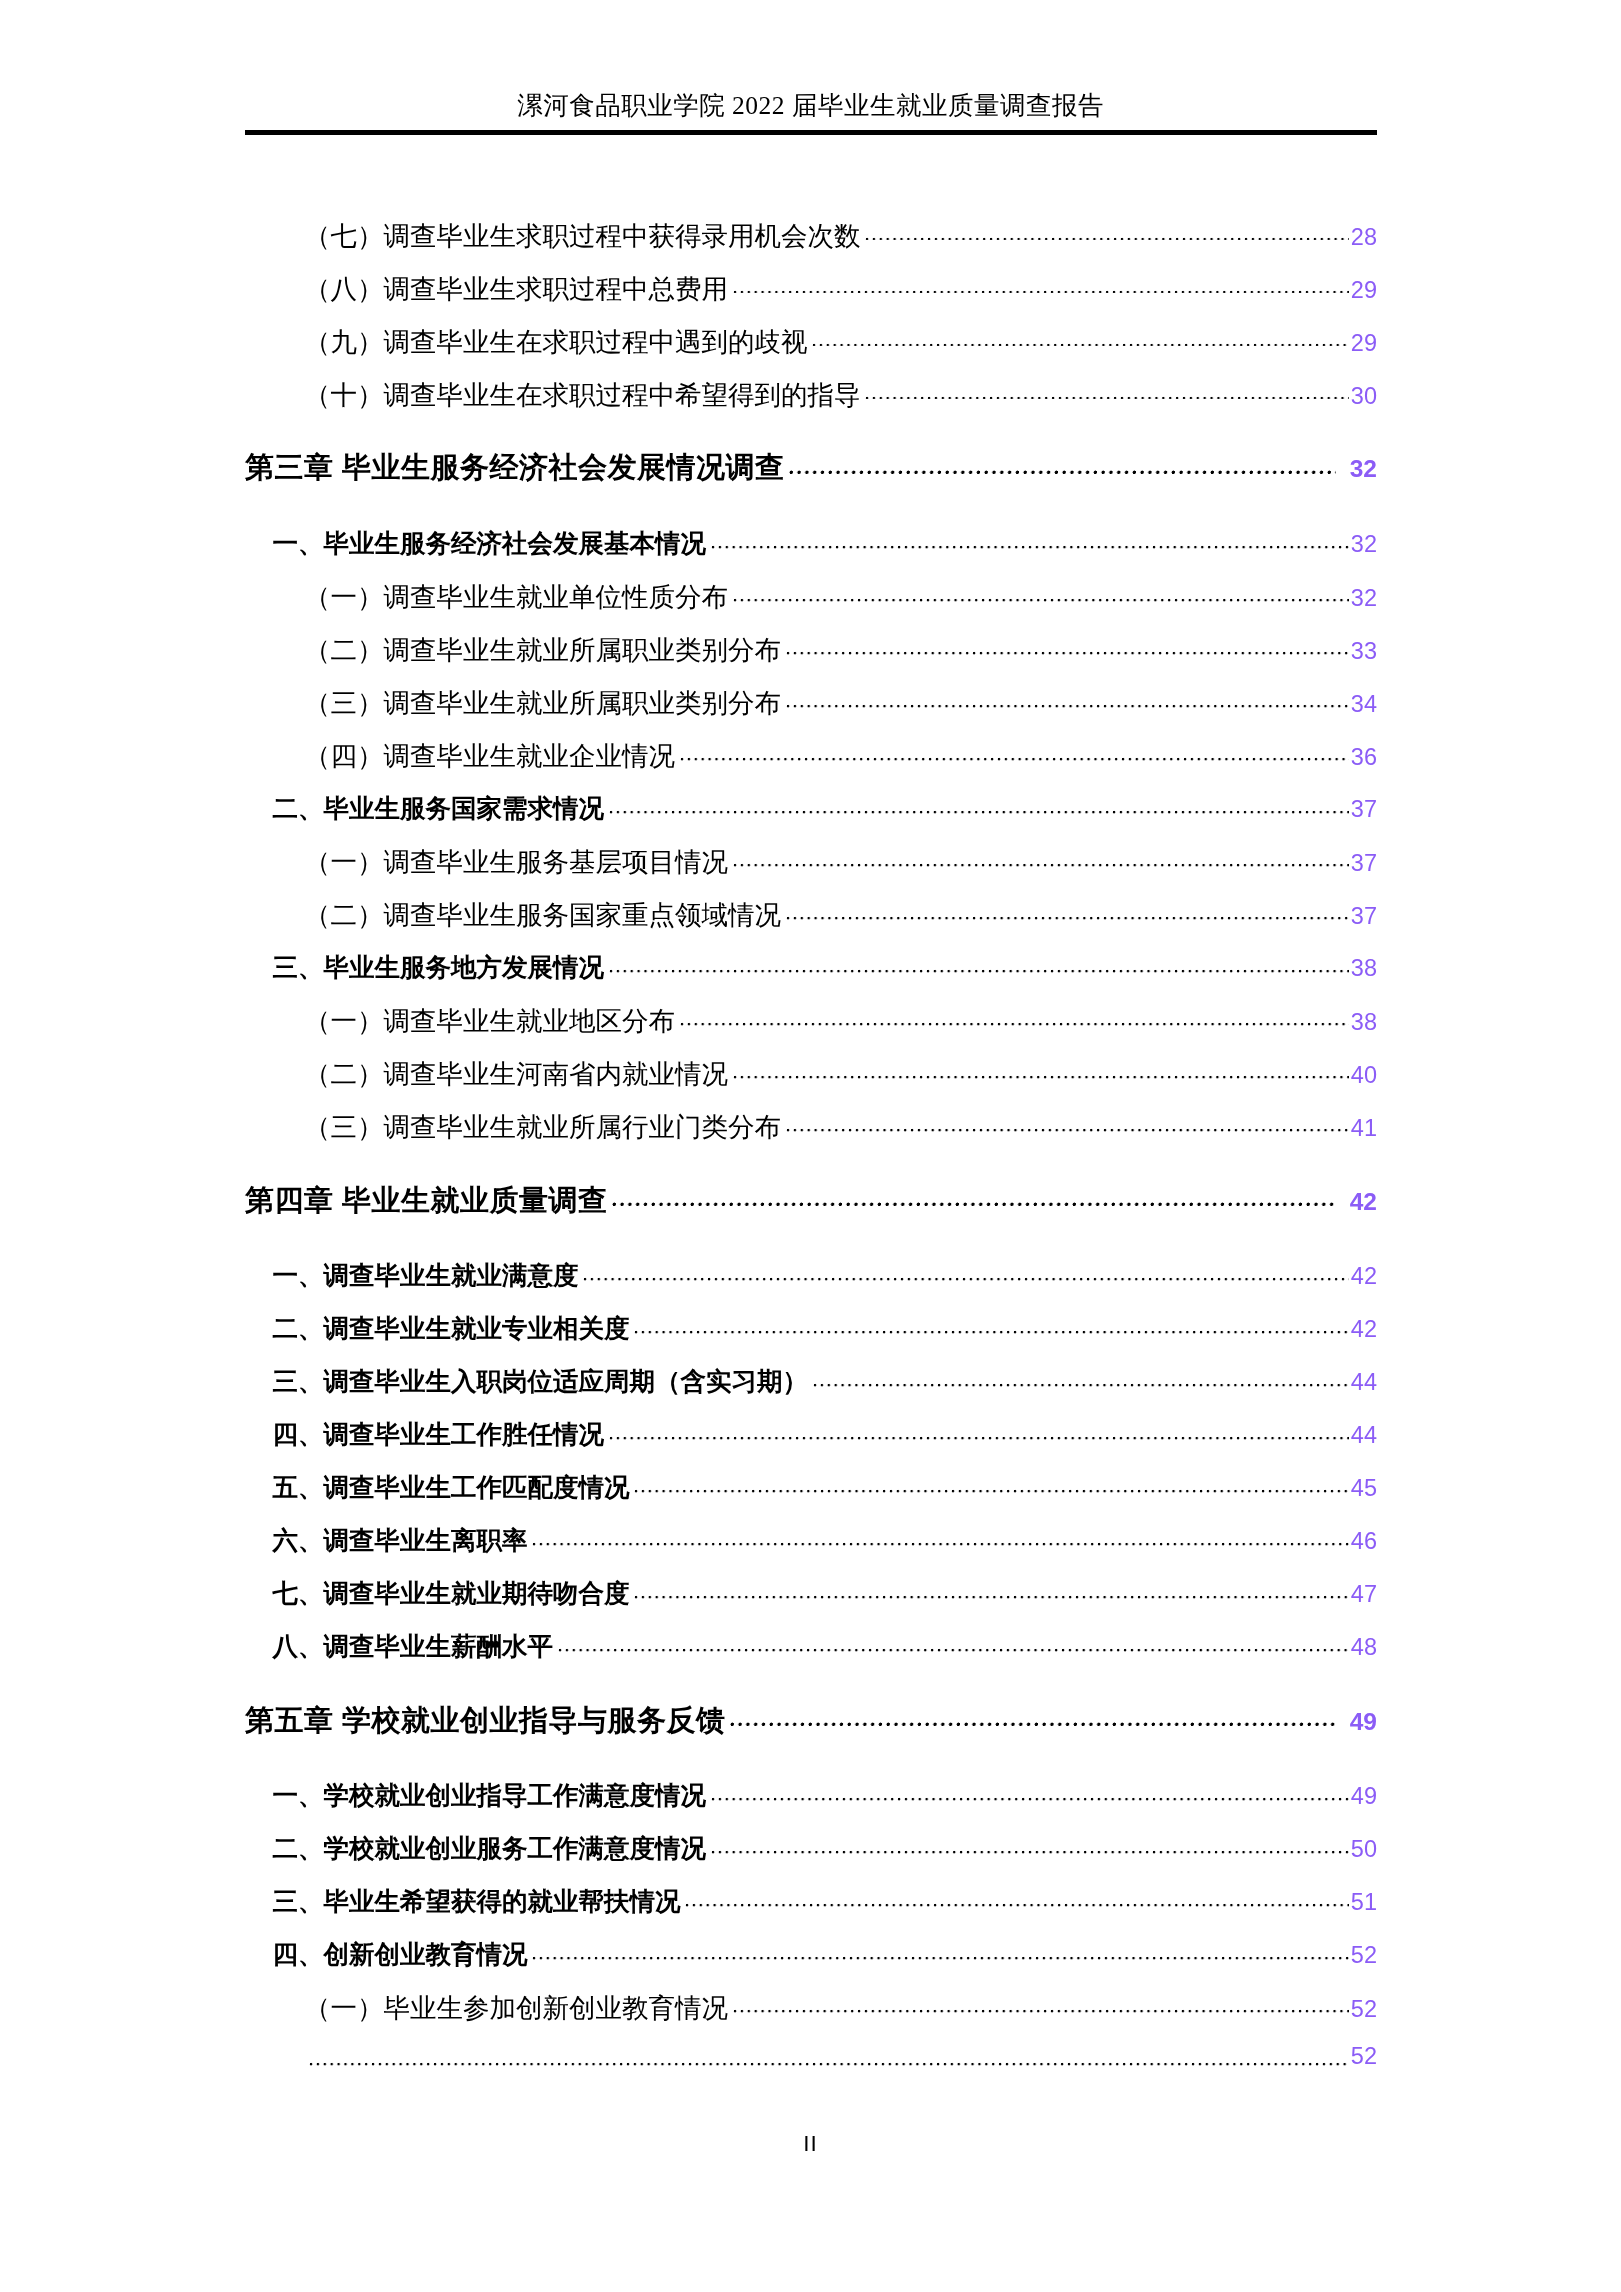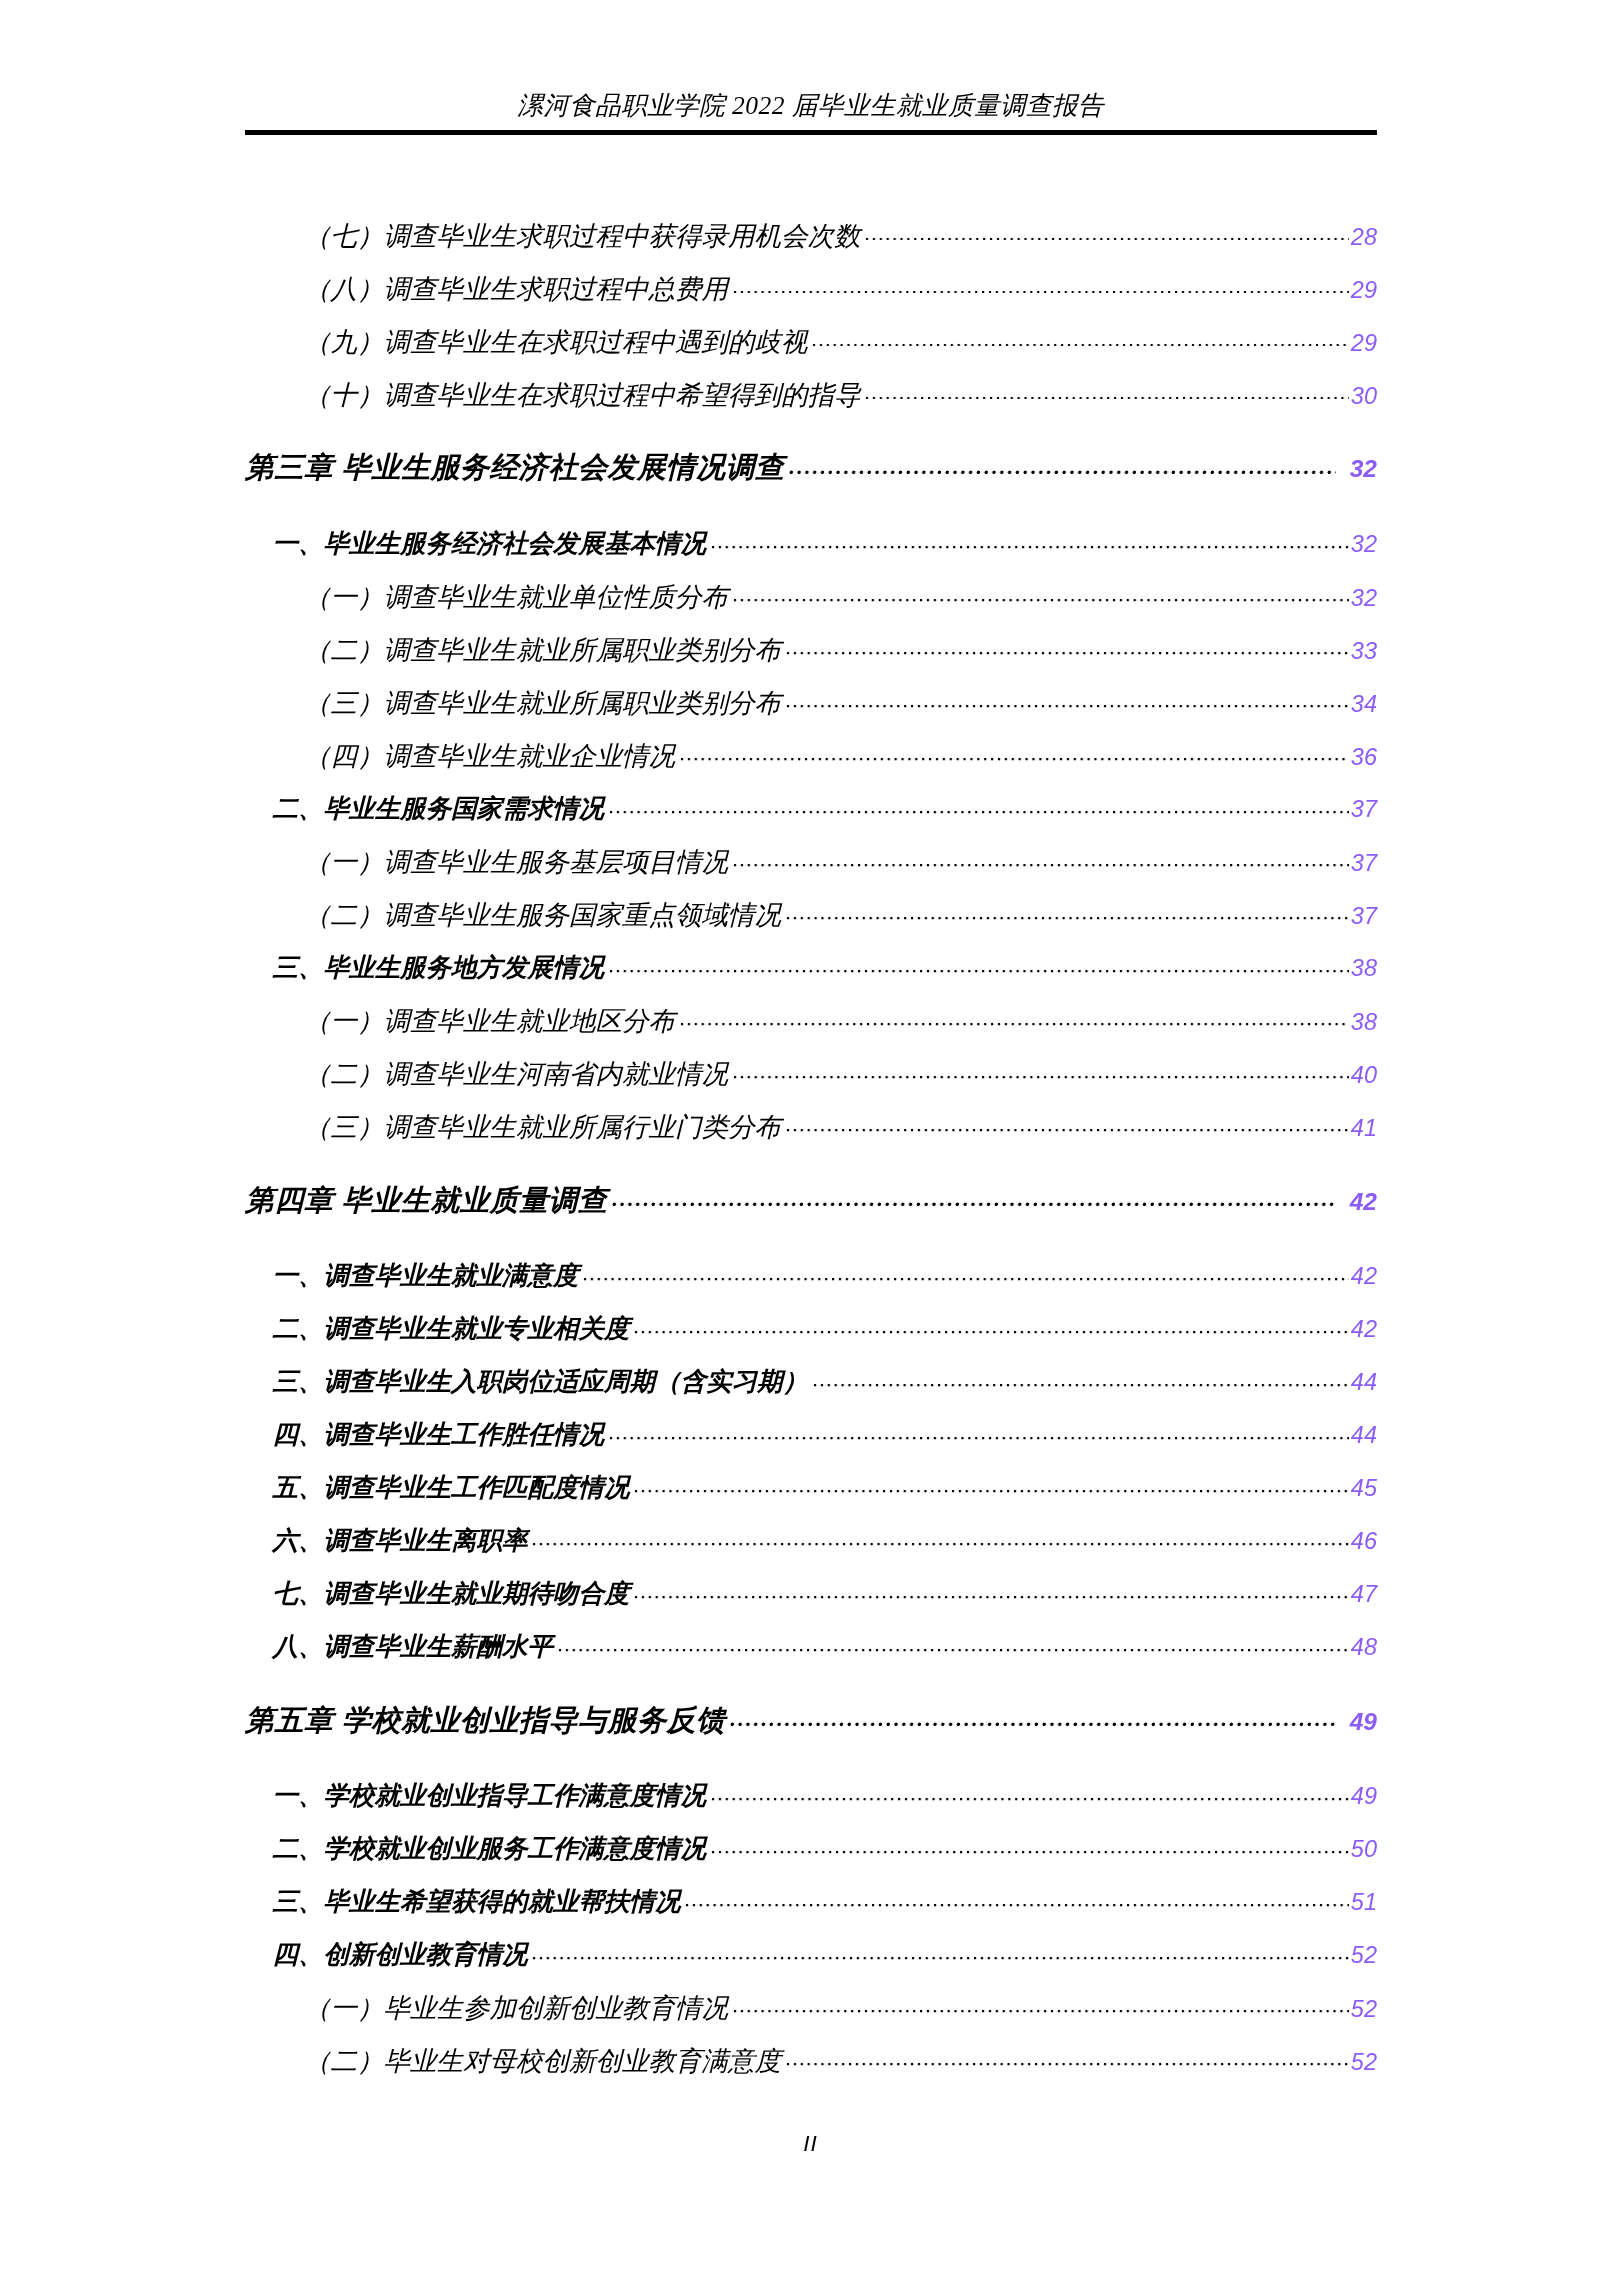--- a/index.html
+++ b/index.html
@@ -8,21 +8,20 @@
     background: #ffffff;
   }
   .page {
     position: relative;
     width: 1621px;
     height: 2293px;
     background: #ffffff;
     overflow: hidden;
     font-family: "Liberation Serif", serif;
     color: #000000;
-    font-style: italic;
   }
   .doc-header {
     position: absolute;
     top: 88px;
     left: 0;
     width: 100%;
     text-align: center;
     font-family: "Liberation Serif", serif;
     font-size: 25.5px;
     letter-spacing: 0.5px;
@@ -288,21 +287,20 @@
     <span class="label">四、创新创业教育情况</span>
     <span class="dots"></span>
     <span class="num">52</span>
   </div>
       <div class="toc-row l2">
     <span class="label">（一）毕业生参加创新创业教育情况</span>
     <span class="dots"></span>
     <span class="num">52</span>
   </div>
       <div class="toc-row l2">
-    <span class="label">（二）毕业生对母校创新创业教育满意度</span>
     <span class="dots"></span>
     <span class="num">52</span>
   </div>
     </div>
 
   <div class="doc-footer">II</div>
 </div>
 
 
 </body></html>

